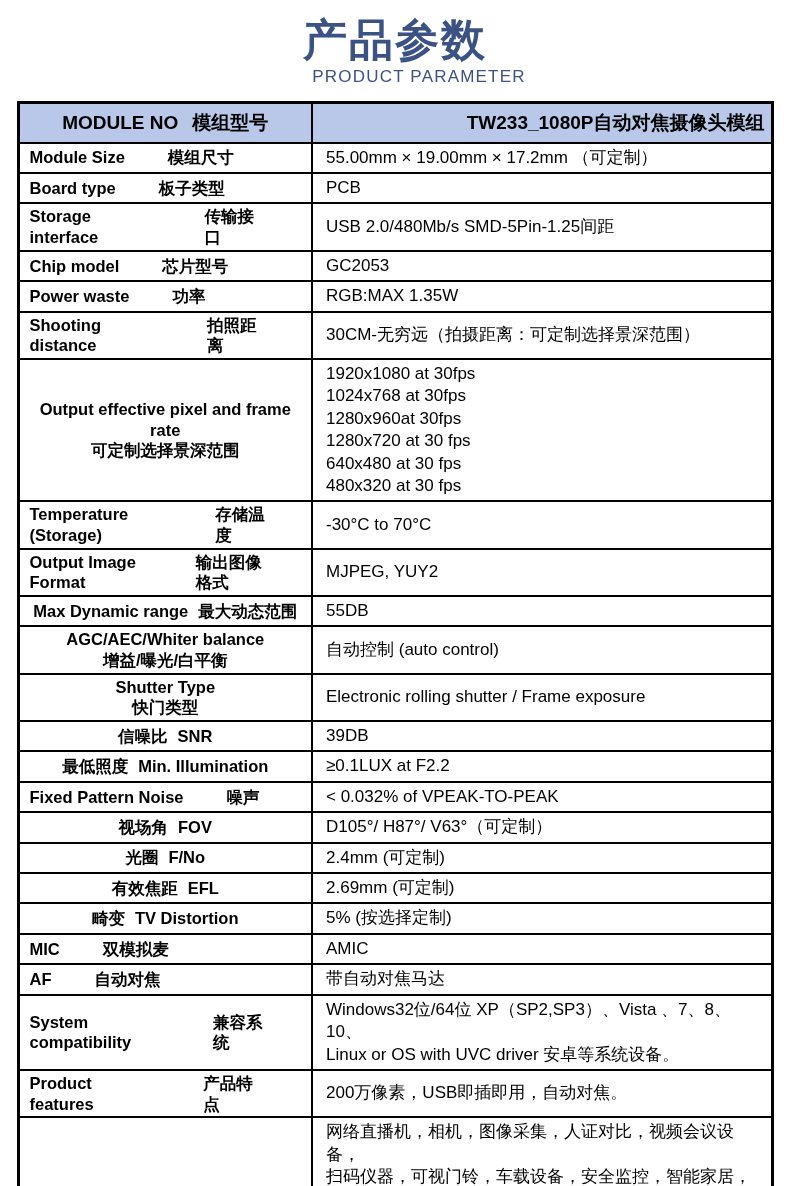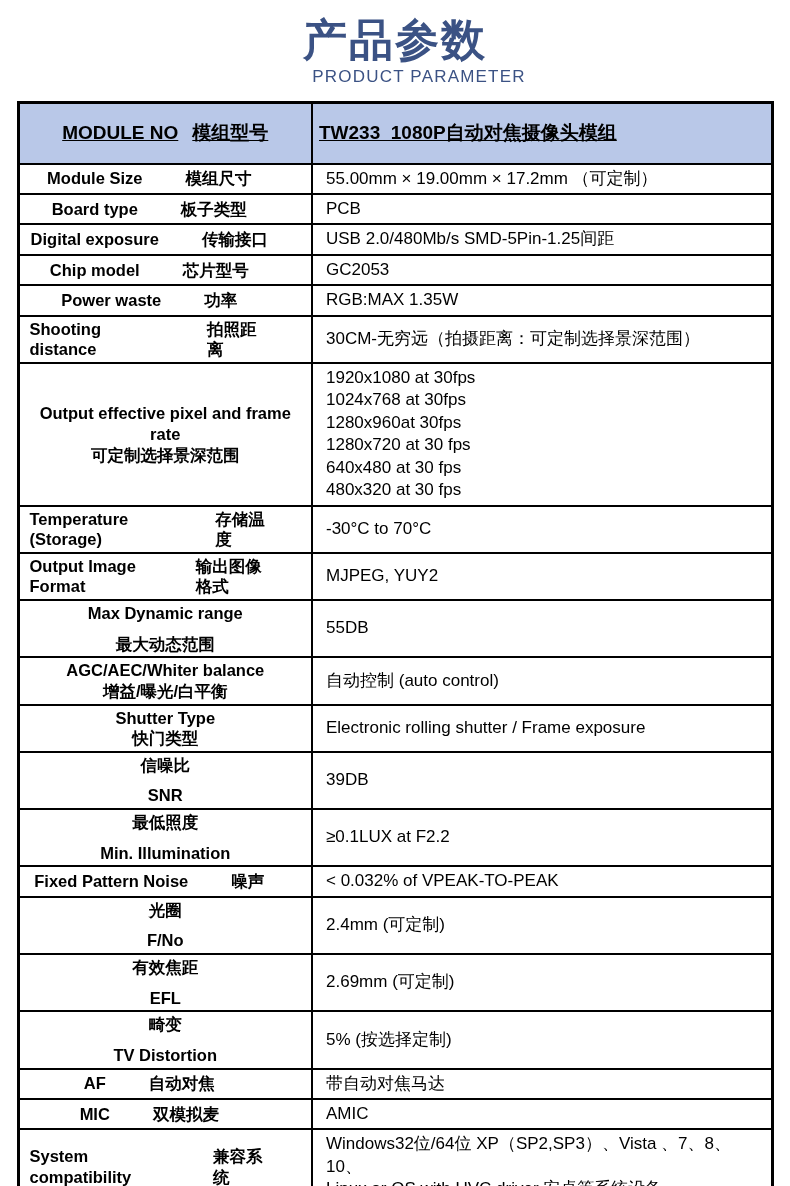--- a/index.html
+++ b/index.html
@@ -40,48 +40,47 @@
     table-layout:fixed;
     border:3px solid var(--border);
   }
   col.c-label{width:294px;}
   col.c-value{width:460px;}
   th,td{
     border:2px solid var(--border);
     vertical-align:middle;
     overflow:hidden;
   }
-  tr.hrow{height:61px;text-decoration:underline;}
+  tr.hrow{height:40px;}
   th.head{
     background:var(--header_bg);
     font-size:19px;
     font-weight:700;
     padding:2px 6px;
   }
   th.head .center{display:flex;justify-content:center;align-items:center;gap:14px;}
-  th.head.val{text-align:left;padding-left:6px;}
+  th.head.val{text-align:right;padding-left:6px;}
   td.lab{
     font-weight:700;
     font-size:16.5px;
     padding:2px 8px;
     line-height:1.25;
   }
   td.lab .split{
     display:flex;
-    justify-content:center;
+    justify-content:flex-start;
     align-items:center;
     padding:0 34px 0 2px;
     gap:43px;
   }
   td.lab .center{
     display:flex;
     justify-content:center;
     align-items:center;
     gap:10px;
-    flex-direction:column;
   }
   td.lab .stack{text-align:center;}
   td.lab .stack span{display:block;}
   td.val{
     font-weight:400;
     font-size:17px;
     padding:3px 10px 3px 13px;
     line-height:1.32;
     white-space:pre-line;
     text-align:left;
@@ -130,21 +129,21 @@
           <div class="split">
             <span>Board type</span>
             <span>板子类型</span>
           </div>
         </td>
       <td class="val">PCB</td>
     </tr>
     <tr class="h25">
       <td class="lab">
           <div class="split">
-            <span>Digital exposure</span>
+            <span>Storage interface</span>
             <span>传输接口</span>
           </div>
         </td>
       <td class="val">USB 2.0/480Mb/s SMD-5Pin-1.25间距</td>
     </tr>
     <tr class="h25">
       <td class="lab">
           <div class="split">
             <span>Chip model</span>
             <span>芯片型号</span>
@@ -249,20 +248,29 @@
     </tr>
     <tr class="h29">
       <td class="lab">
           <div class="split">
             <span>Fixed Pattern Noise</span>
             <span>噪声</span>
           </div>
         </td>
       <td class="val">&lt; 0.032% of VPEAK-TO-PEAK</td>
     </tr>
+    <tr class="h29">
+      <td class="lab">
+          <div class="center">
+            <span>视场角</span>
+            <span>FOV</span>
+          </div>
+        </td>
+      <td class="val">D105°/ H87°/ V63°（可定制）</td>
+    </tr>
     <tr class="h28">
       <td class="lab">
           <div class="center">
             <span>光圈</span>
             <span>F/No</span>
           </div>
         </td>
       <td class="val">2.4mm (可定制)</td>
     </tr>
     <tr class="h28">
@@ -279,34 +287,34 @@
           <div class="center">
             <span>畸变</span>
             <span>TV Distortion</span>
           </div>
         </td>
       <td class="val">5% (按选择定制)</td>
     </tr>
     <tr class="h29">
       <td class="lab">
           <div class="split">
+            <span>MIC</span>
+            <span>双模拟麦</span>
+          </div>
+        </td>
+      <td class="val">AMIC</td>
+    </tr>
+    <tr class="h29">
+      <td class="lab">
+          <div class="split">
             <span>AF</span>
             <span>自动对焦</span>
           </div>
         </td>
       <td class="val">带自动对焦马达</td>
-    </tr>
-    <tr class="h29">
-      <td class="lab">
-          <div class="split">
-            <span>MIC</span>
-            <span>双模拟麦</span>
-          </div>
-        </td>
-      <td class="val">AMIC</td>
     </tr>
     <tr class="h60">
       <td class="lab">
           <div class="split">
             <span>System compatibility</span>
             <span>兼容系统</span>
           </div>
         </td>
       <td class="val">Windows32位/64位 XP（SP2,SP3）、Vista 、7、8、10、
 Linux or OS with UVC driver 安卓等系统设备。</td>

